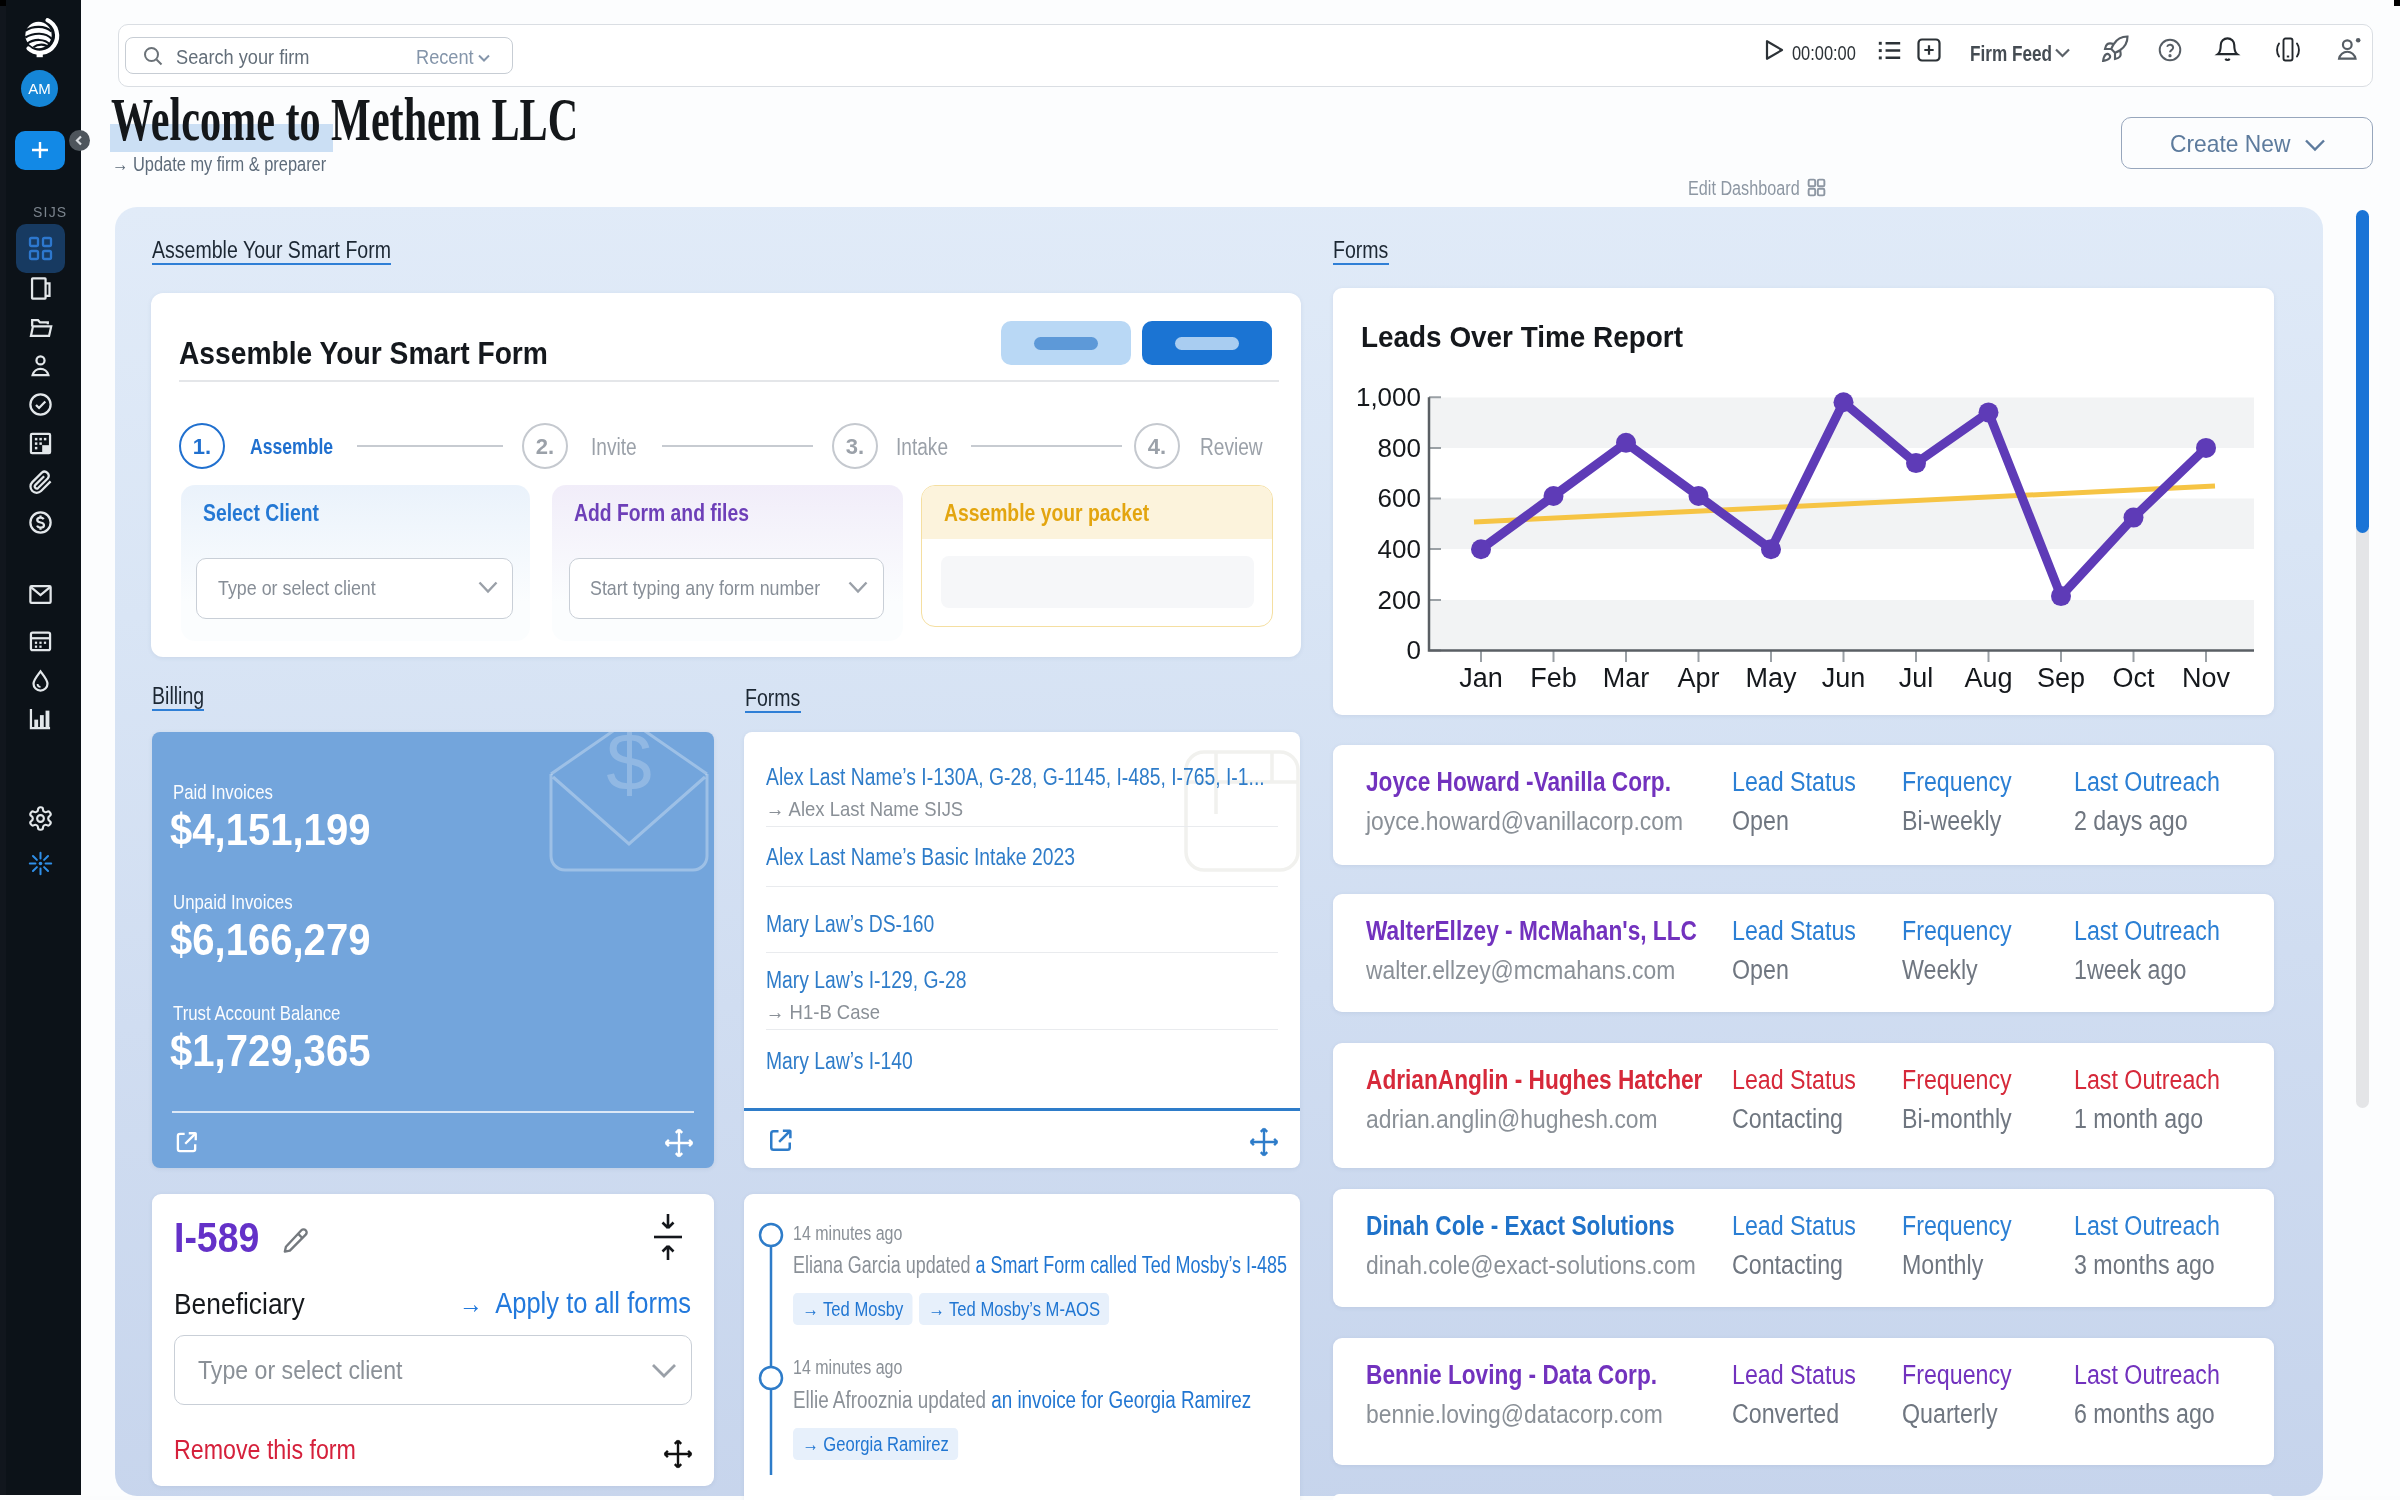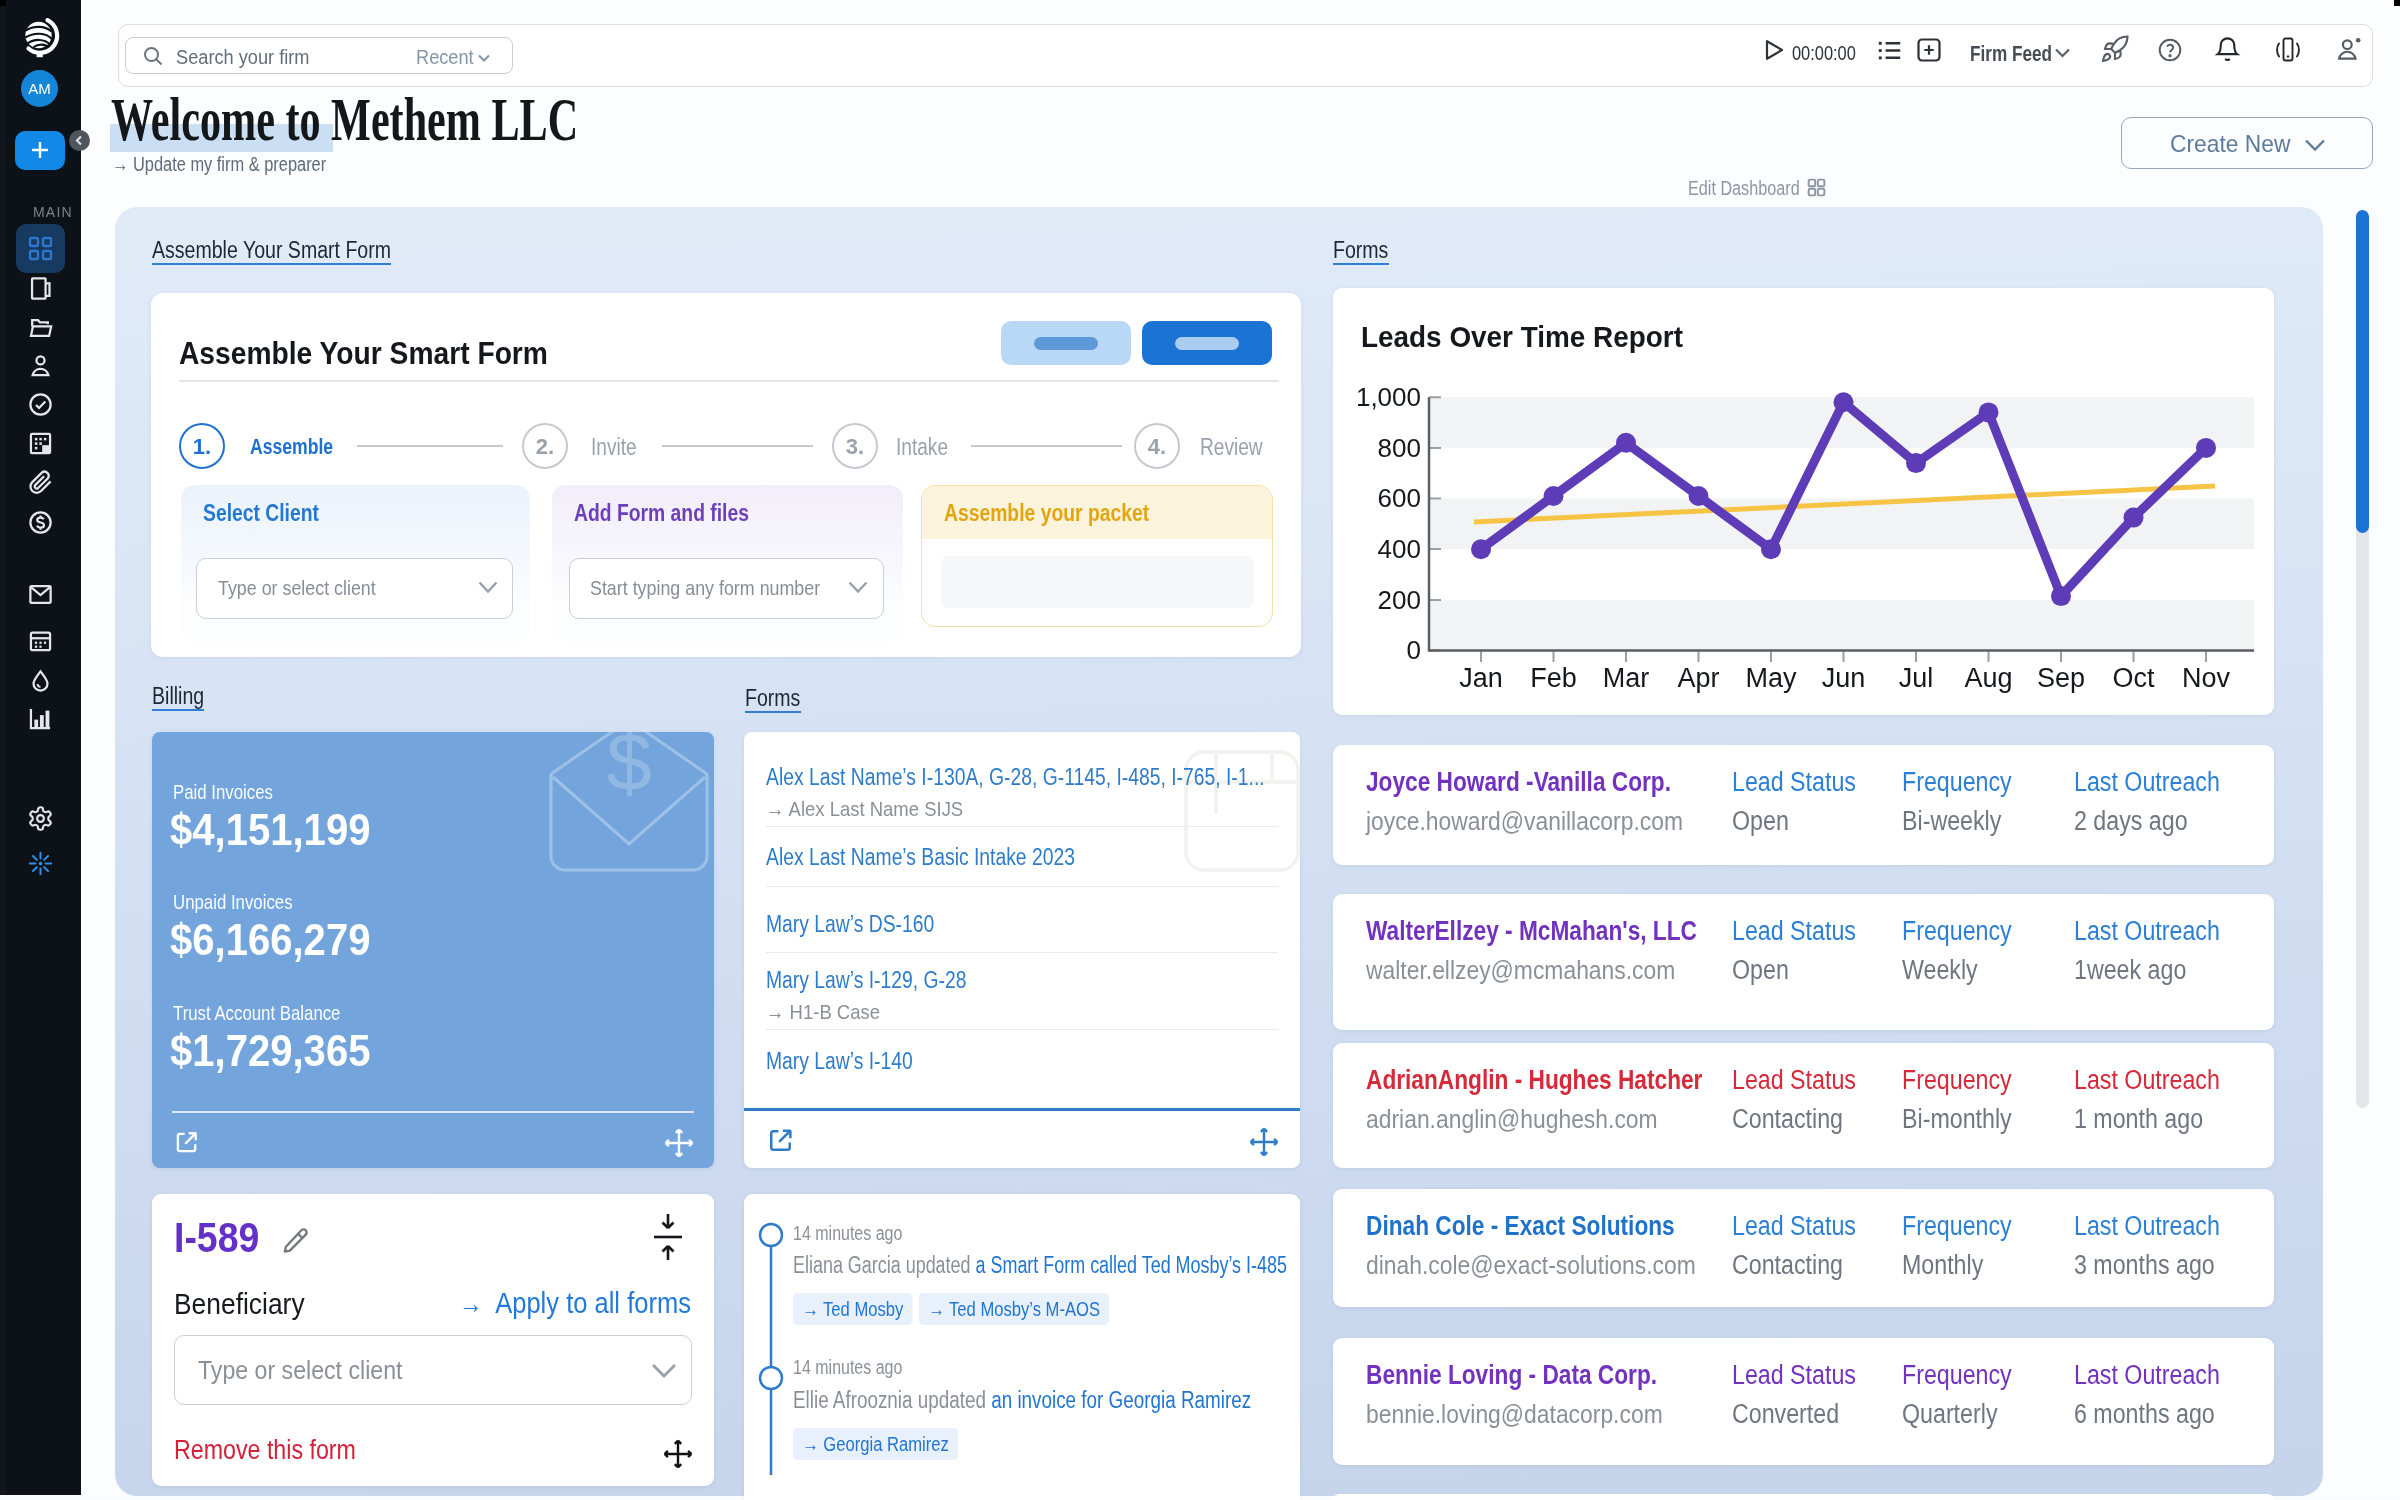--- a/index.html
+++ b/index.html
@@ -57,21 +57,21 @@
  </svg>
  <div class="abs" style="left:21px;top:70px;width:37px;height:37px;border-radius:50%;background:#1586d7;color:#fff;font-size:15px;text-align:center;line-height:37px;">AM</div>
  <div class="abs" style="left:15px;top:131px;width:50px;height:39px;border-radius:10px;background:#1289e6;"></div>
  <svg class="abs" style="left:28px;top:138px;" width="24" height="24" viewBox="0 0 24 24" stroke="#fff" stroke-width="2.4" fill="none">
       <path d="M12 4v16M4 12h16"></path>
     </svg>
  <div class="abs" style="left:69px;top:130px;width:21px;height:21px;border-radius:50%;background:#4e555c;z-index:6;"></div>
  <svg class="abs" style="left:69px;top:130px;z-index:7;" width="21" height="21" viewBox="0 0 21 21" stroke="#d9dde1" stroke-width="2.2" fill="none">
       <path d="M12 6.5 L8 10.5 L12 14.5"></path>
     </svg>
- <div class="abs" style="left:33px;top:204px;font-size:14px;color:#7b848d;letter-spacing:1.2px;">MAIN</div>
+ <div class="abs" style="left:33px;top:204px;font-size:14px;color:#7b848d;letter-spacing:1.2px;">SIJS</div>
  <div class="abs" style="left:16px;top:224px;width:49px;height:49px;border-radius:10px;background:#173a61;"></div>
  <svg class="nico" style="left:28px;top:236px;" width="25" height="25" viewBox="0 0 25 25" fill="none" stroke="#2d77cd" stroke-width="2.3">
    <rect x="2" y="2" width="8" height="8" rx="1.5"></rect>
       <rect x="15" y="2" width="8" height="8" rx="1.5"></rect>
    <rect x="2" y="15" width="8" height="8" rx="1.5"></rect>
       <rect x="15" y="15" width="8" height="8" rx="1.5"></rect>
  </svg>
 
  <svg class="nico" style="top:275px;" width="27" height="27" viewBox="0 0 24 24" fill="none" stroke="#e3e7ea" stroke-width="2">
    <rect x="4.5" y="3" width="12" height="18" rx="0.5"></rect>
@@ -435,21 +435,21 @@
 <div class="card lead" style="top:745px;">
   <div class="nm" style="color:#7232be;">Joyce Howard -Vanilla Corp.</div>
   <div class="em">joyce.howard@vanillacorp.com</div>
   <div class="h" style="left:399px;color:#2b7fd4;">Lead Status</div>
     <div class="v" style="left:399px;">Open</div>
   <div class="h" style="left:569px;color:#2b7fd4;">Frequency</div>
     <div class="v" style="left:569px;">Bi-weekly</div>
   <div class="h" style="left:741px;color:#2b7fd4;">Last Outreach</div>
     <div class="v" style="left:741px;">2 days ago</div>
 </div>
-<div class="card lead" style="top:894px;height:136px;">
+<div class="card lead" style="top:894px;height:118px;">
   <div class="nm" style="color:#7232be;">WalterEllzey - McMahan's, LLC</div>
   <div class="em">walter.ellzey@mcmahans.com</div>
   <div class="h" style="left:399px;color:#2b7fd4;">Lead Status</div>
     <div class="v" style="left:399px;">Open</div>
   <div class="h" style="left:569px;color:#2b7fd4;">Frequency</div>
     <div class="v" style="left:569px;">Weekly</div>
   <div class="h" style="left:741px;color:#2b7fd4;">Last Outreach</div>
     <div class="v" style="left:741px;">1week ago</div>
 </div>
 <div class="card lead" style="top:1043px;height:125px;">

